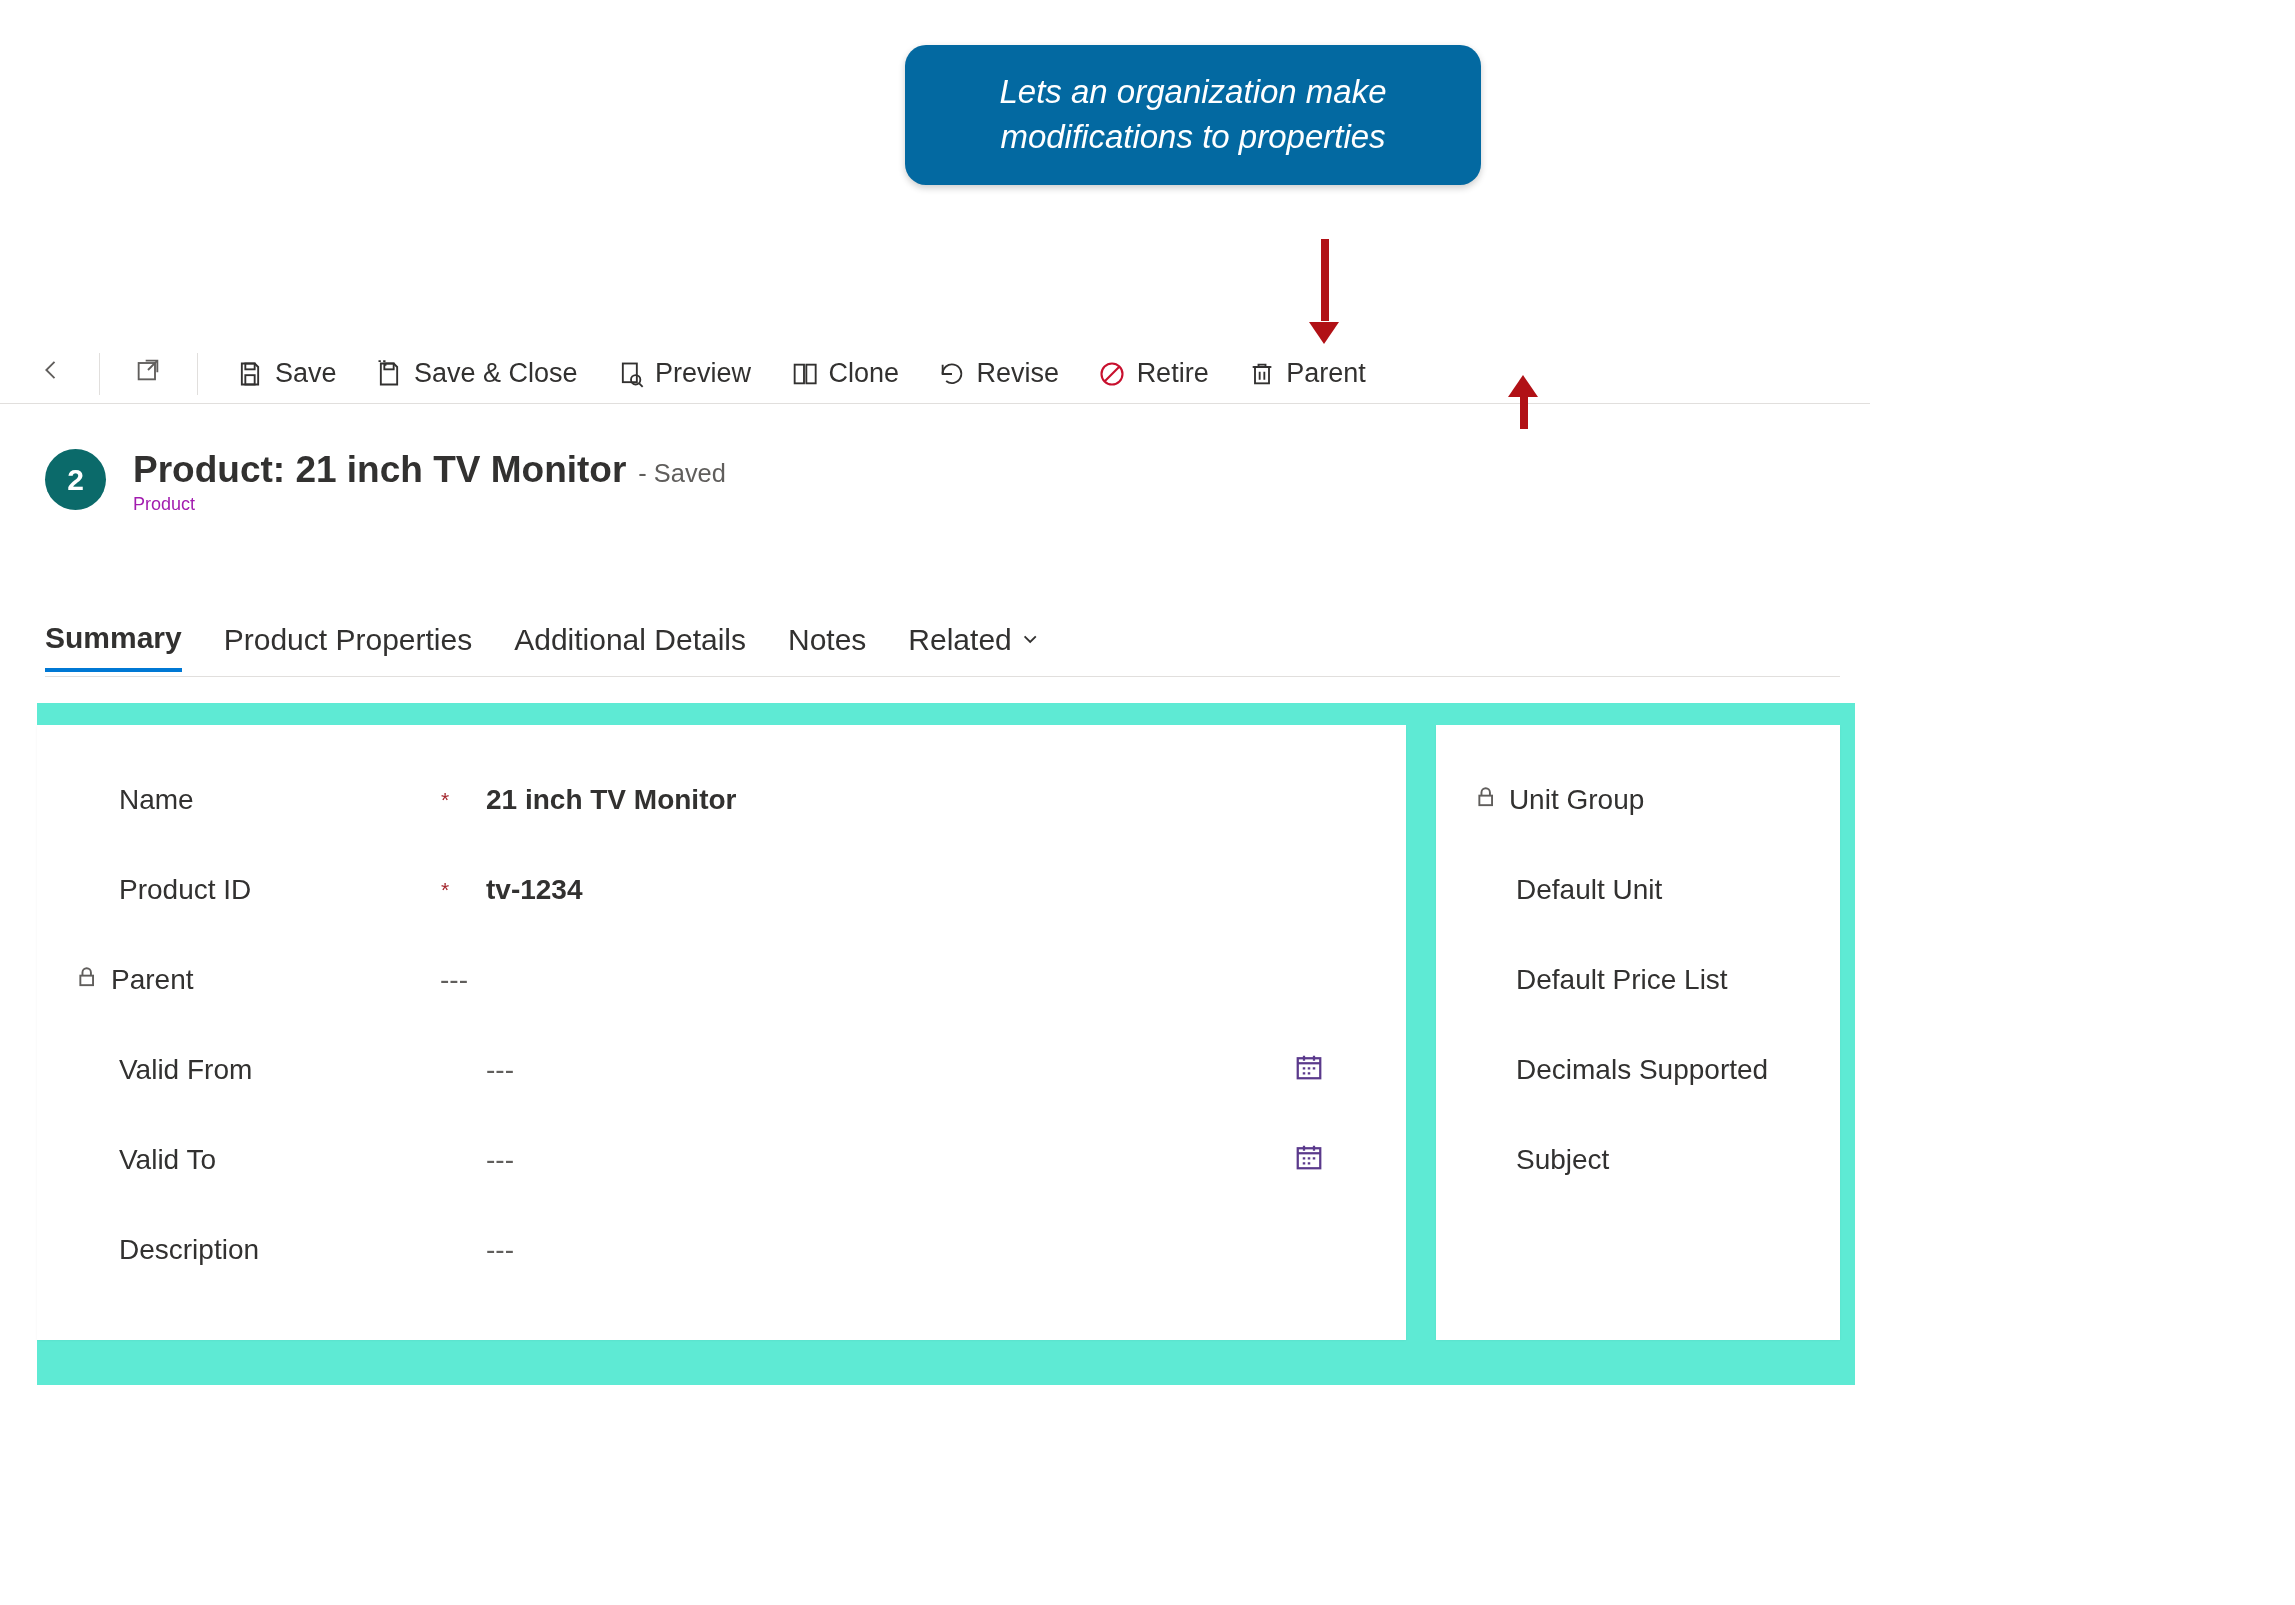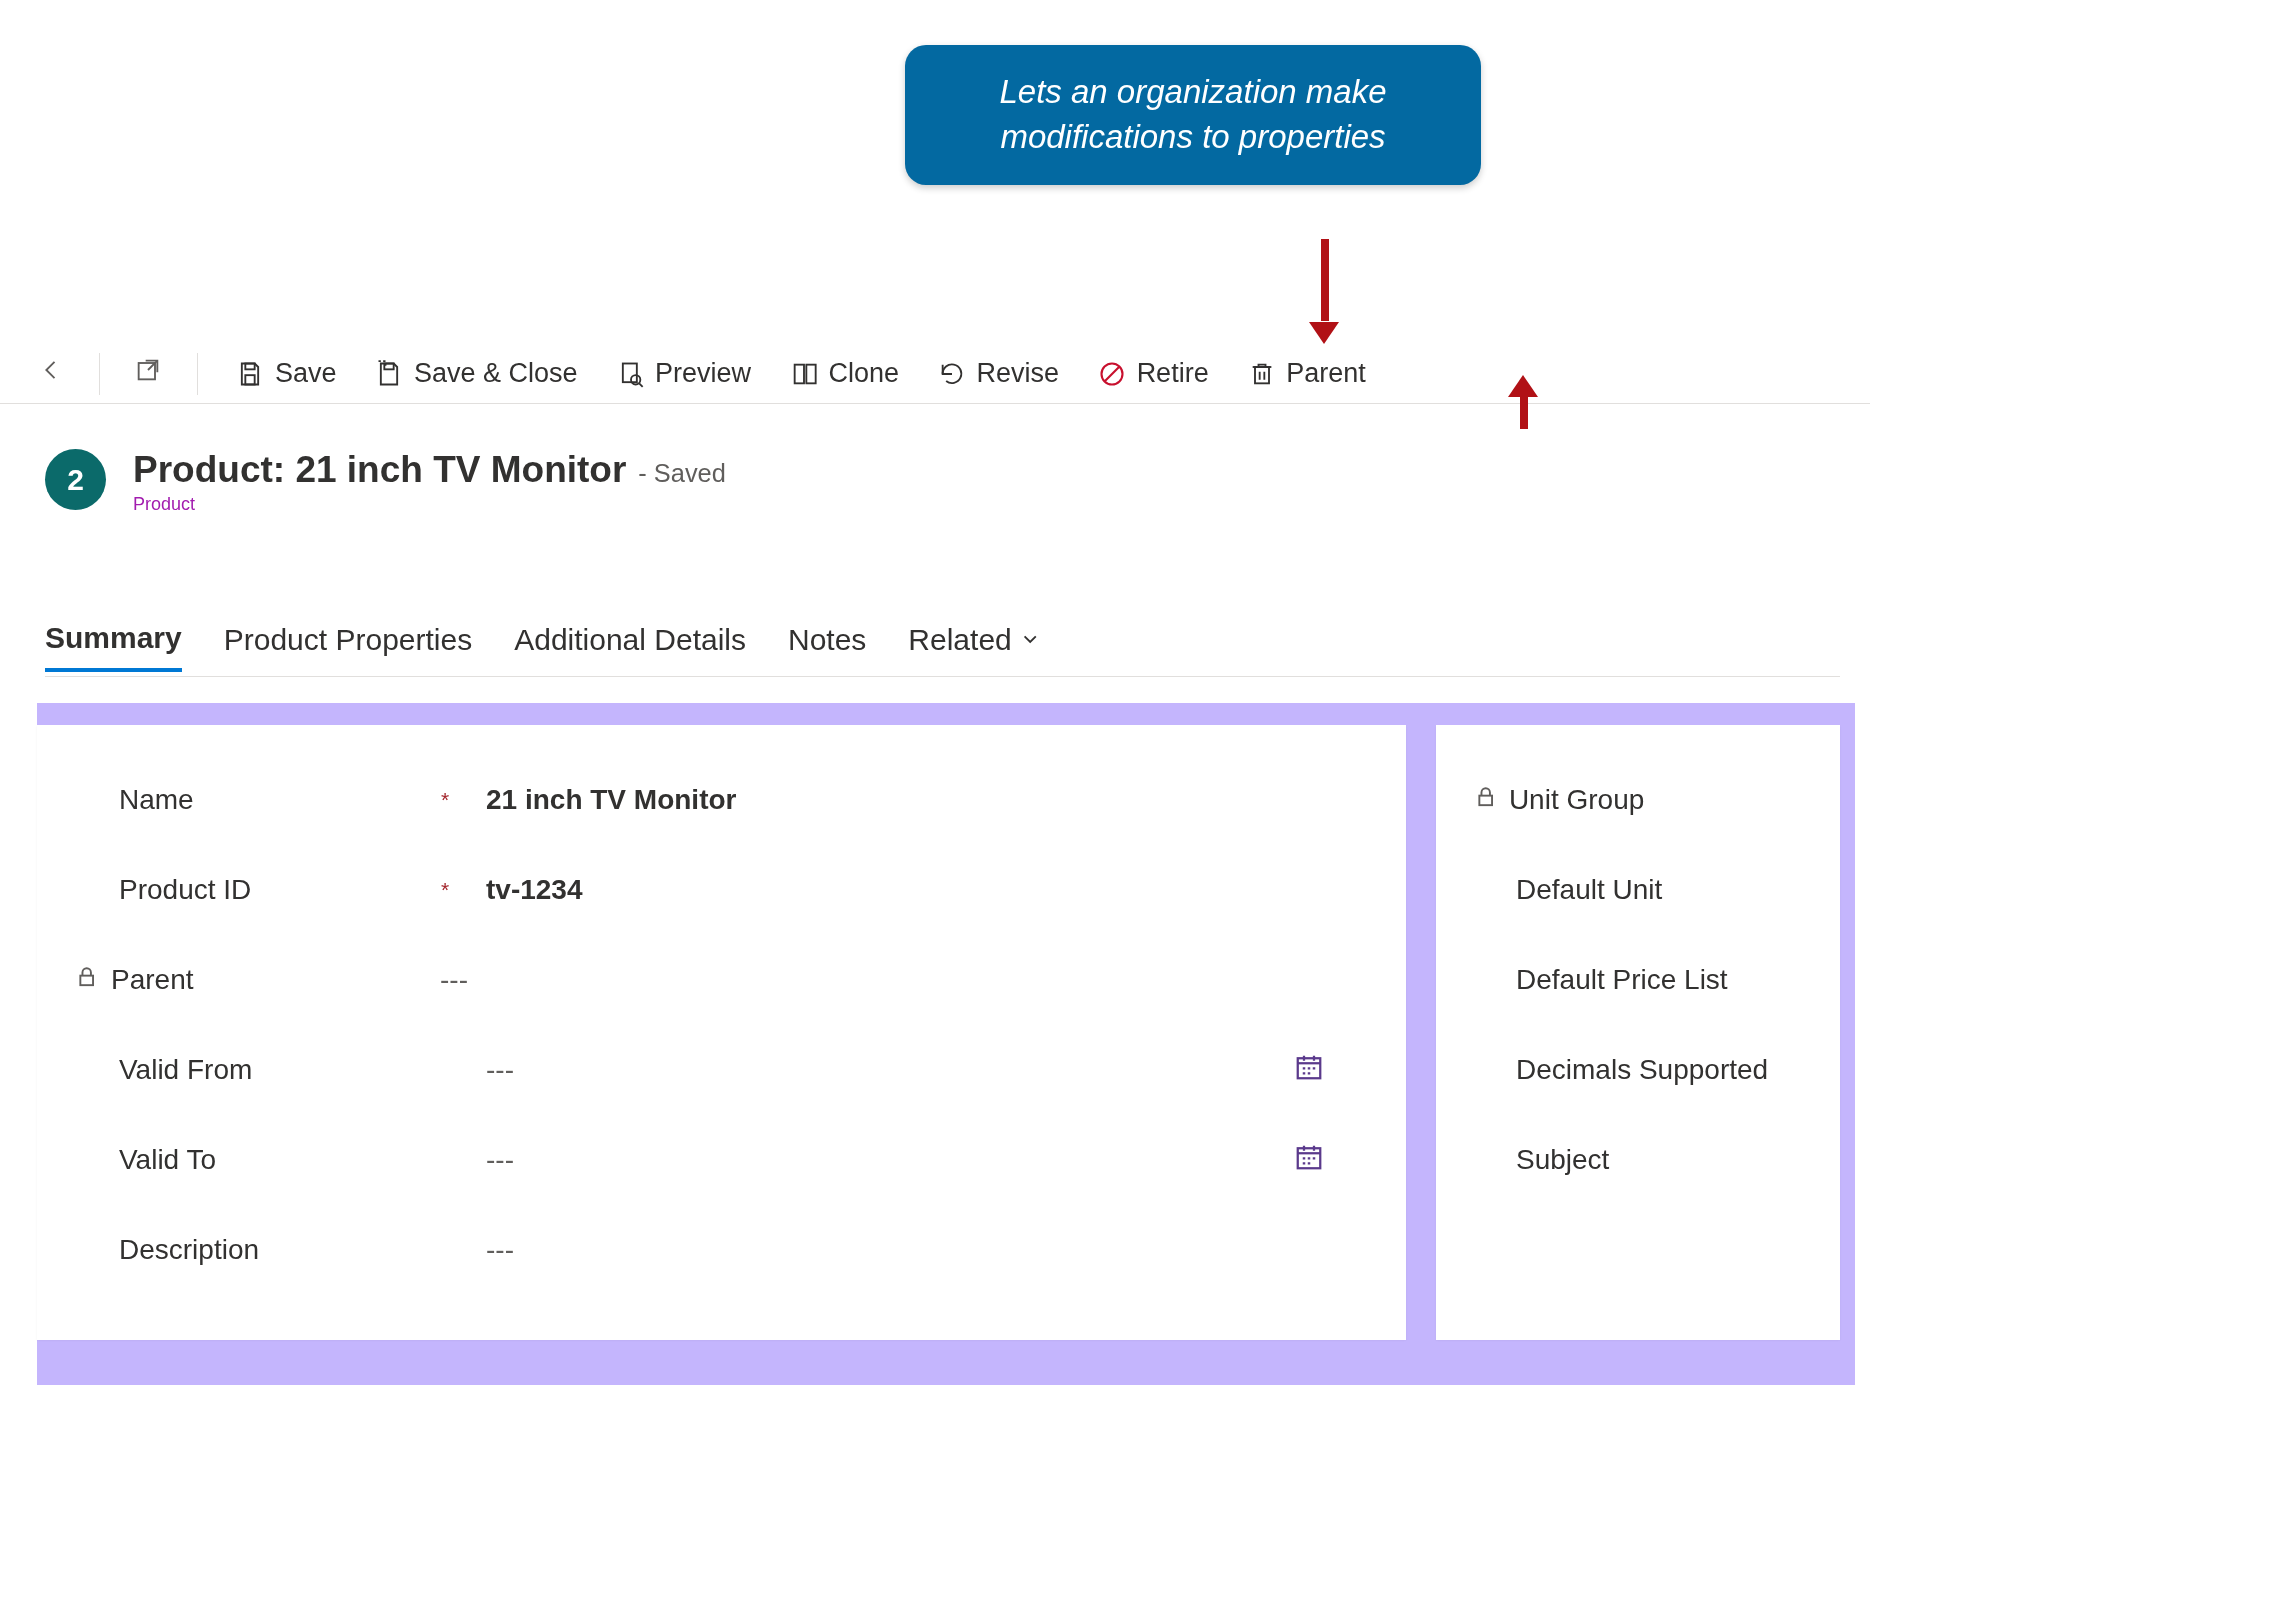--- a/index.html
+++ b/index.html
@@ -55,21 +55,21 @@
     padding-bottom: 4px;
   }
   .tab { padding: 7.5px 0 13.5px 0; cursor: pointer; color: #323130; display:flex; align-items:center; gap:7.5px; }
   .tab.active { font-weight: 600; border-bottom: 4.5px solid #0078d4; }
   .tab svg { width: 22.4px; height: 22.4px; }
 
   
   .content {
     position: absolute; top: 703px; left: 37px;
     width: 1818px;
-    background: #c4b5fd;
+    background: #5eead4;
     padding: 22.4px 0 45px 0;
     display: flex; gap: 30px;
   }
   .card {
     background: #ffffff;
     box-shadow: 0 0.7px 2.2px rgba(0,0,0,0.06);
   }
   .card.left { width: 1369px; padding: 30px 37px 45px 82px; }
   .card.right { width: 404px; padding: 30px 22.4px 45px 37px; }
 

